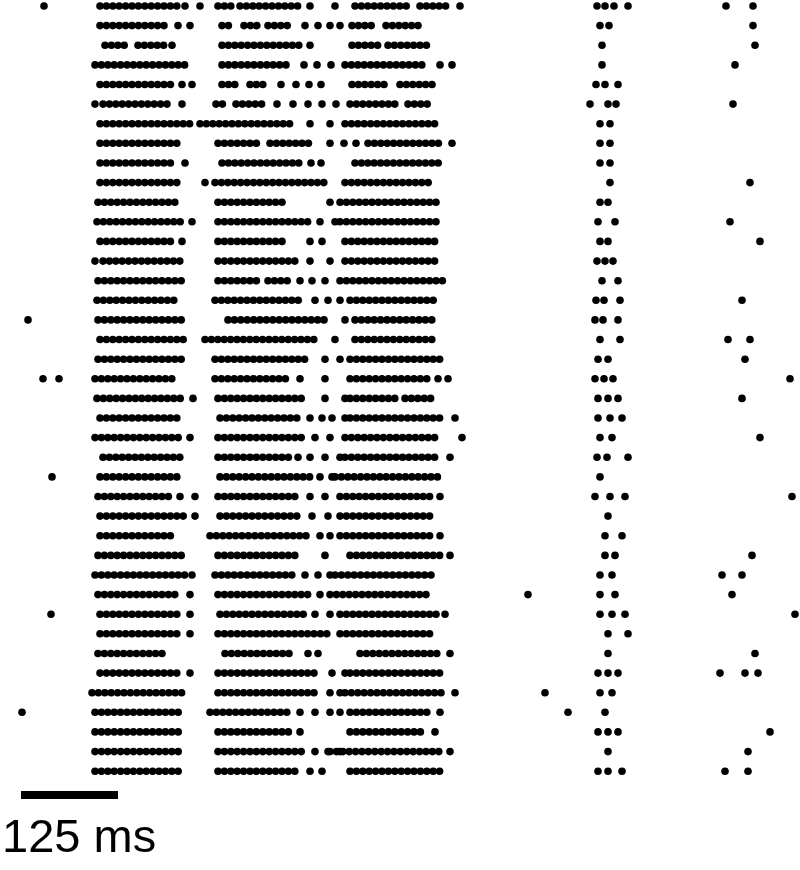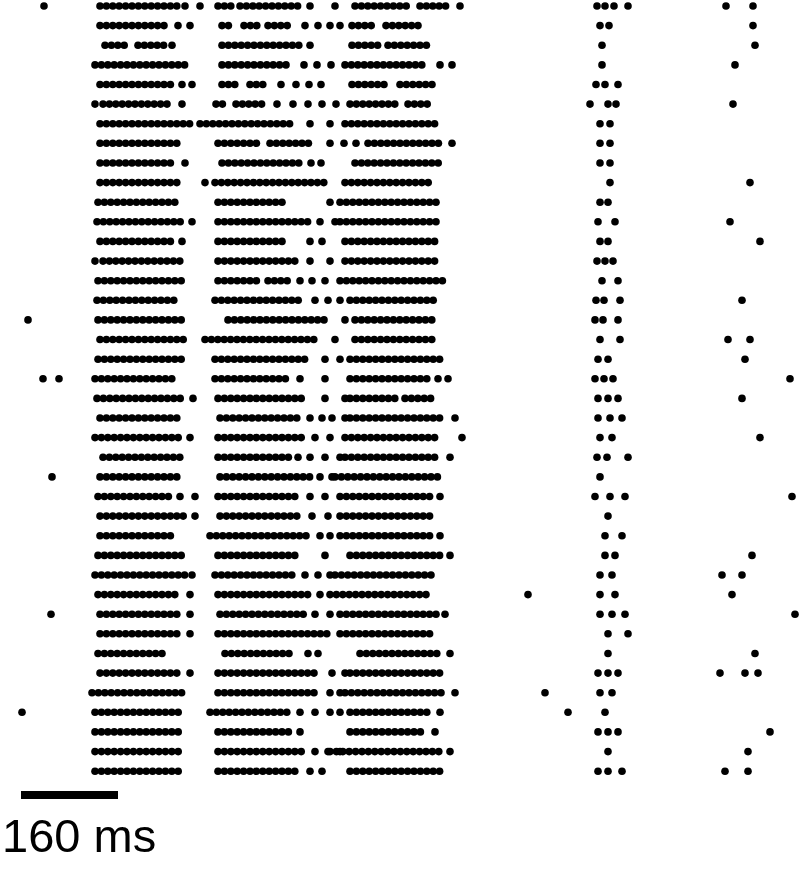--- a/index.html
+++ b/index.html
@@ -1926,14 +1926,14 @@
         <circle cx="310.0" cy="771.2" r="3.8" fill="#000000"></circle>
         <circle cx="322.0" cy="771.2" r="3.8" fill="#000000"></circle>
         <circle cx="598.0" cy="771.2" r="3.8" fill="#000000"></circle>
         <circle cx="608.0" cy="771.2" r="3.8" fill="#000000"></circle>
         <circle cx="622.0" cy="771.2" r="3.8" fill="#000000"></circle>
         <circle cx="725.0" cy="771.2" r="3.8" fill="#000000"></circle>
         <circle cx="748.0" cy="771.2" r="3.8" fill="#000000"></circle>
       </g>
     <rect id="scalebar" fill="#000000" x="21" y="791" width="97" height="8"></rect>
   </svg>
-  <div id="scalebar-label">160 ms</div>
+  <div id="scalebar-label">125 ms</div>
 </div>
 
 </body></html>

